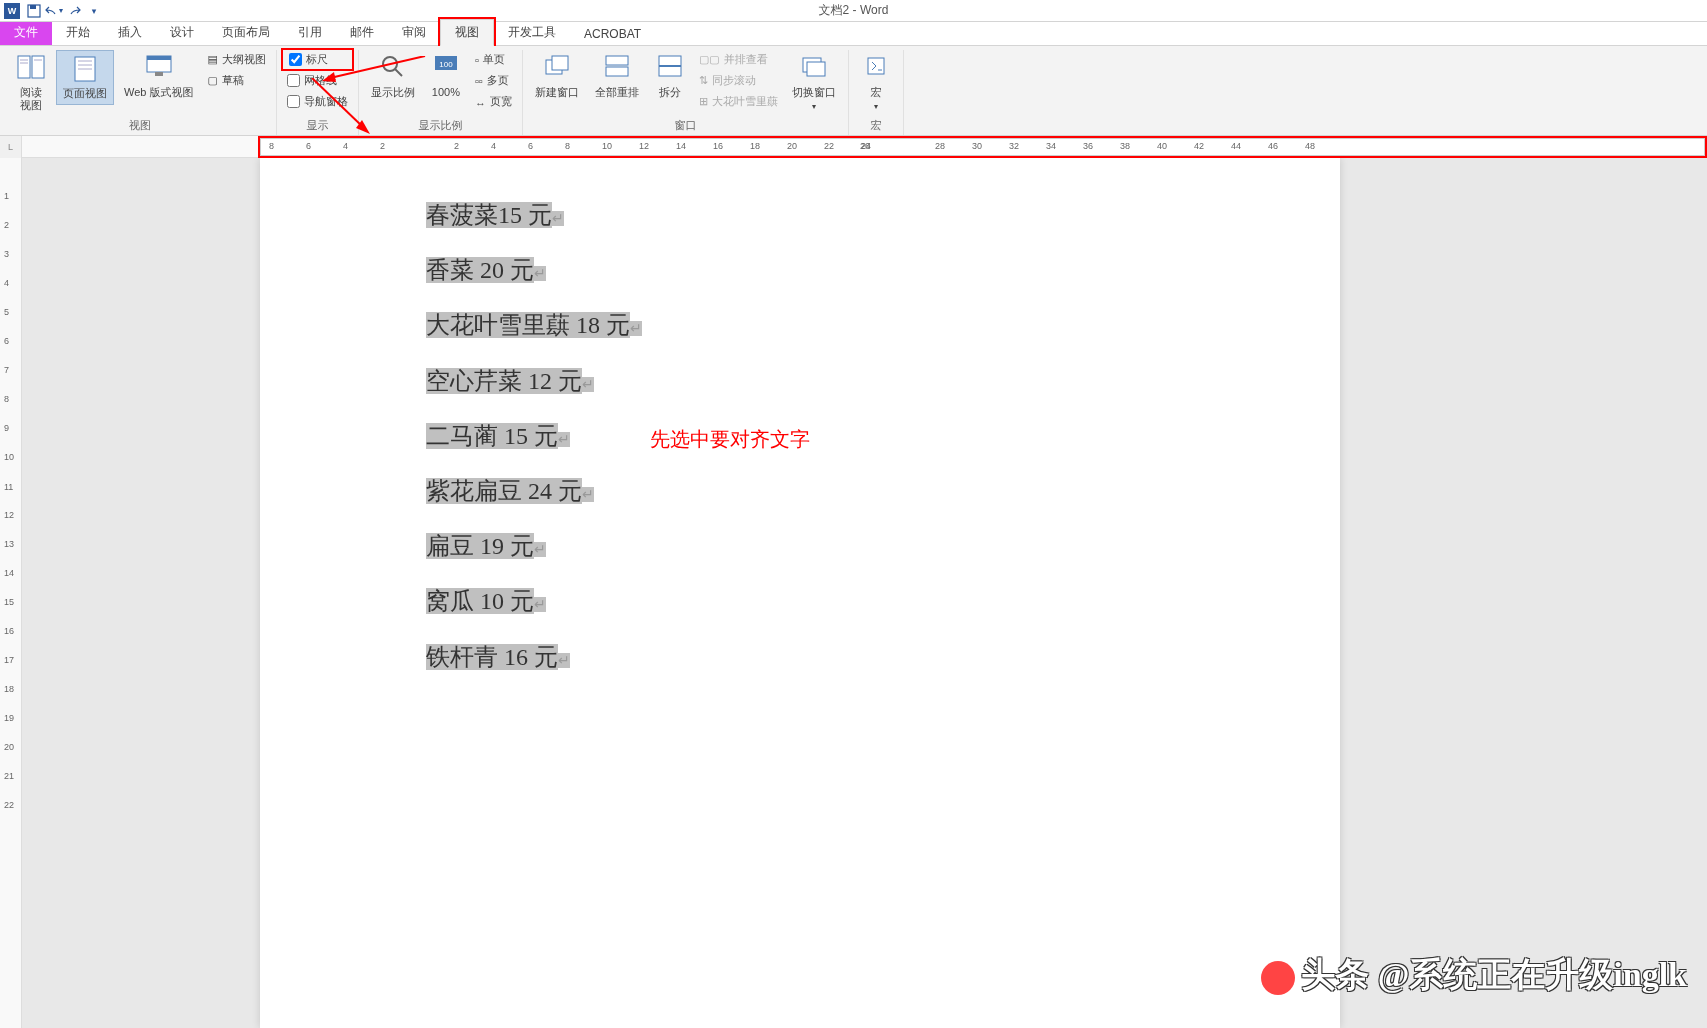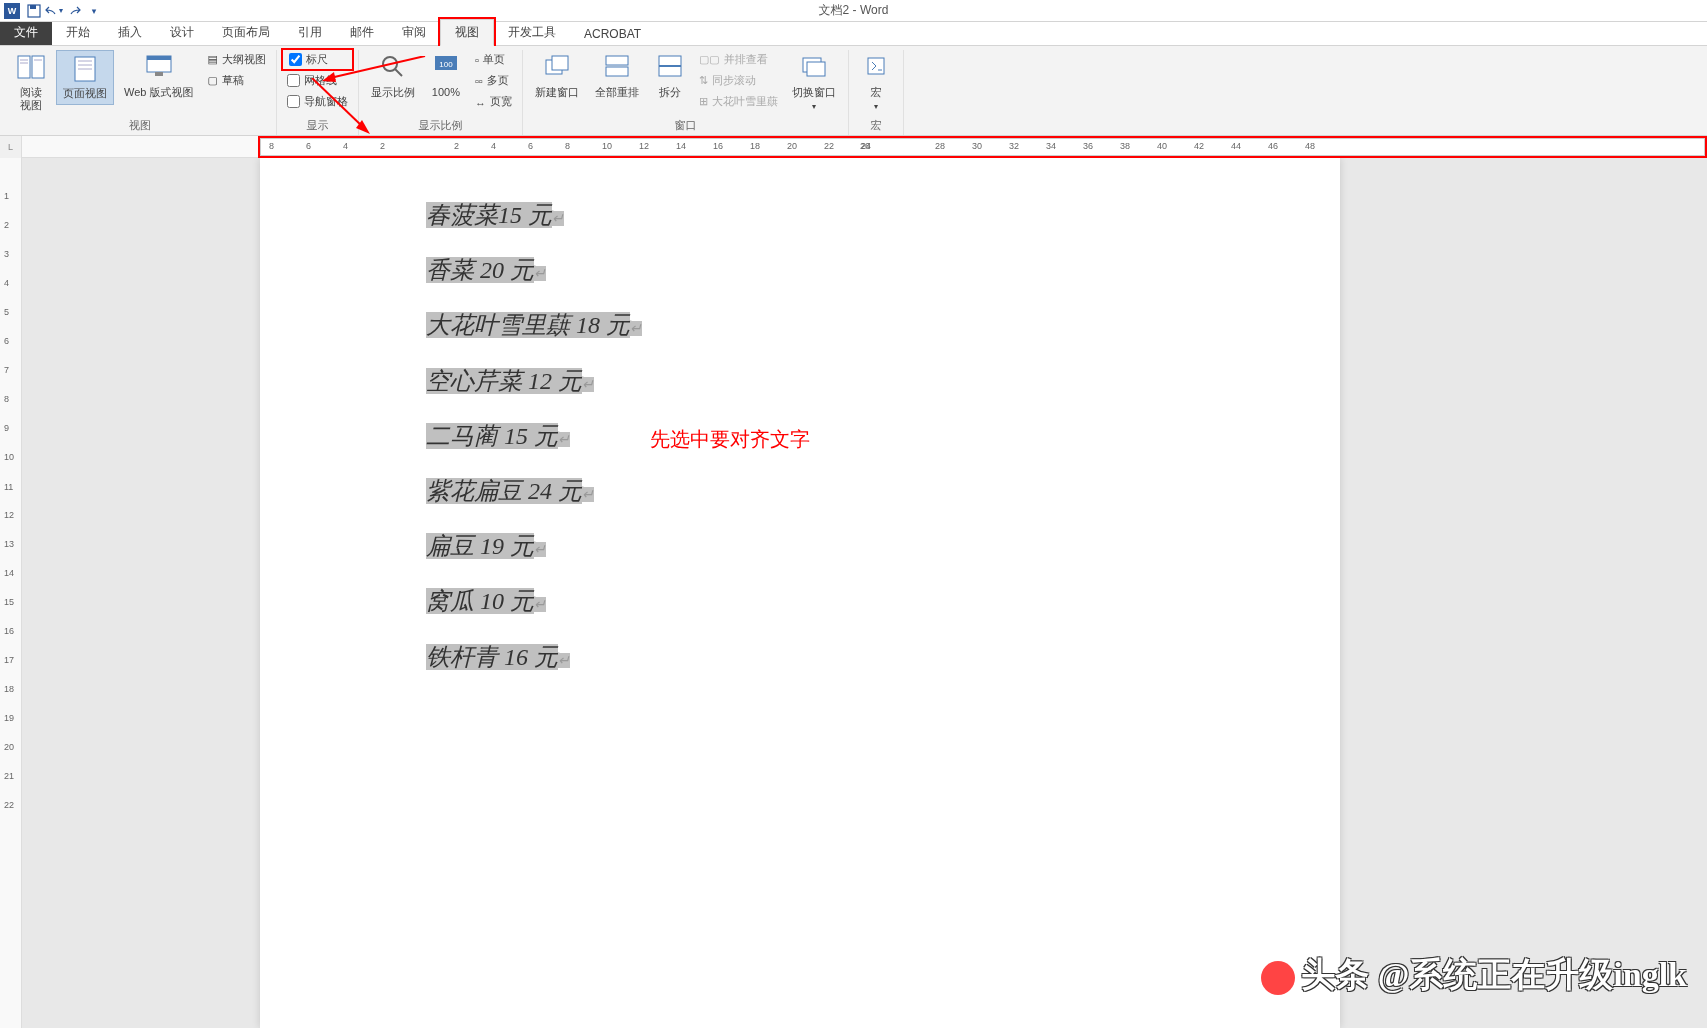--- a/index.html
+++ b/index.html
@@ -4,21 +4,21 @@
   <style>
     * { margin: 0; padding: 0; box-sizing: border-box; }
     body { font-family: "Microsoft YaHei", "SimSun", sans-serif; font-size: 12px; background: #fff; overflow: hidden; }
     
     .title-bar { height: 22px; background: #fff; display: flex; align-items: center; padding: 0 4px; border-bottom: 1px solid #d4d4d4; position: relative; }
     .word-icon { width: 16px; height: 16px; background: #2b579a; color: #fff; display: flex; align-items: center; justify-content: center; font-size: 9px; font-weight: bold; margin-right: 4px; }
     .qat-btn { width: 20px; height: 18px; display: flex; align-items: center; justify-content: center; color: #2b579a; cursor: pointer; }
     .title-text { position: absolute; left: 50%; transform: translateX(-50%); color: #555; font-size: 12px; }
     
     .ribbon-tabs { height: 24px; background: #fff; display: flex; align-items: flex-end; padding-left: 0; border-bottom: 1px solid #d4d4d4; }
-    .file-tab { background: #404040; color: #fff; padding: 4px 14px; font-size: 12px; cursor: pointer; }
+    .file-tab { background: #d946ef; color: #fff; padding: 4px 14px; font-size: 12px; cursor: pointer; }
     .tab { padding: 4px 14px; color: #444; cursor: pointer; font-size: 12px; }
     .tab.active { background: #f3f3f3; border: 1px solid #d4d4d4; border-bottom: 1px solid #f3f3f3; position: relative; top: 1px; }
     
     .ribbon-content { height: 90px; background: #f3f3f3; border-bottom: 1px solid #d4d4d4; display: flex; padding: 4px 4px 0; }
     .ribbon-group { display: flex; flex-direction: column; padding: 0 6px; border-right: 1px solid #e0e0e0; height: 100%; }
     .group-body { display: flex; flex: 1; align-items: flex-start; gap: 4px; }
     .group-label { text-align: center; color: #666; font-size: 11px; padding: 2px 0; }
     
     .big-btn { display: flex; flex-direction: column; align-items: center; padding: 4px 6px; cursor: pointer; min-width: 42px; }
     .big-btn.active { background: #c5d8ec; border: 1px solid #98b5d4; }
@@ -38,21 +38,21 @@
     .ruler-track { flex: 1; height: 18px; background: #fff; position: relative; margin: 0 2px; border: 1px solid #ccc; }
     .ruler-tick { position: absolute; font-size: 9px; color: #666; top: 2px; }
     
     .doc-area { display: flex; height: calc(100vh - 158px); background: #f0f0f0; }
     .ruler-v { width: 22px; background: #f9f9f9; border-right: 1px solid #ddd; position: relative; }
     .vruler-tick { position: absolute; font-size: 9px; color: #666; left: 4px; }
     .page-canvas { flex: 1; background: #e8e8e8; overflow: auto; padding: 0; display: flex; justify-content: flex-start; }
     .page { width: 1080px; background: #fff; box-shadow: 0 0 8px rgba(0,0,0,0.15); margin-left: 238px; position: relative; padding: 30px 0 0 166px; }
     
     .doc-line { font-family: "SimSun", serif; font-size: 24px; line-height: 2.3; color: #333; }
-    .sel { background: #c0c0c0; display: inline; font-style: italic; }
+    .sel { background: #c0c0c0; display: inline; }
     .crlf { color: #999; font-size: 14px; }
     
     .annotation { position: absolute; color: #ff0000; font-size: 20px; font-family: "Microsoft YaHei"; }
     
     .watermark { position: fixed; bottom: 30px; right: 20px; font-size: 34px; font-weight: bold; color: #fff; text-shadow: -1px -1px 0 #333, 1px -1px 0 #333, -1px 1px 0 #333, 1px 1px 0 #333; font-family: "Microsoft YaHei"; z-index: 100; }
     .watermark-icon { display: inline-block; width: 34px; height: 34px; background: #ff4444; border-radius: 50%; vertical-align: middle; margin-right: 6px; }
     
     svg { display: block; }
   </style>
 </head>

